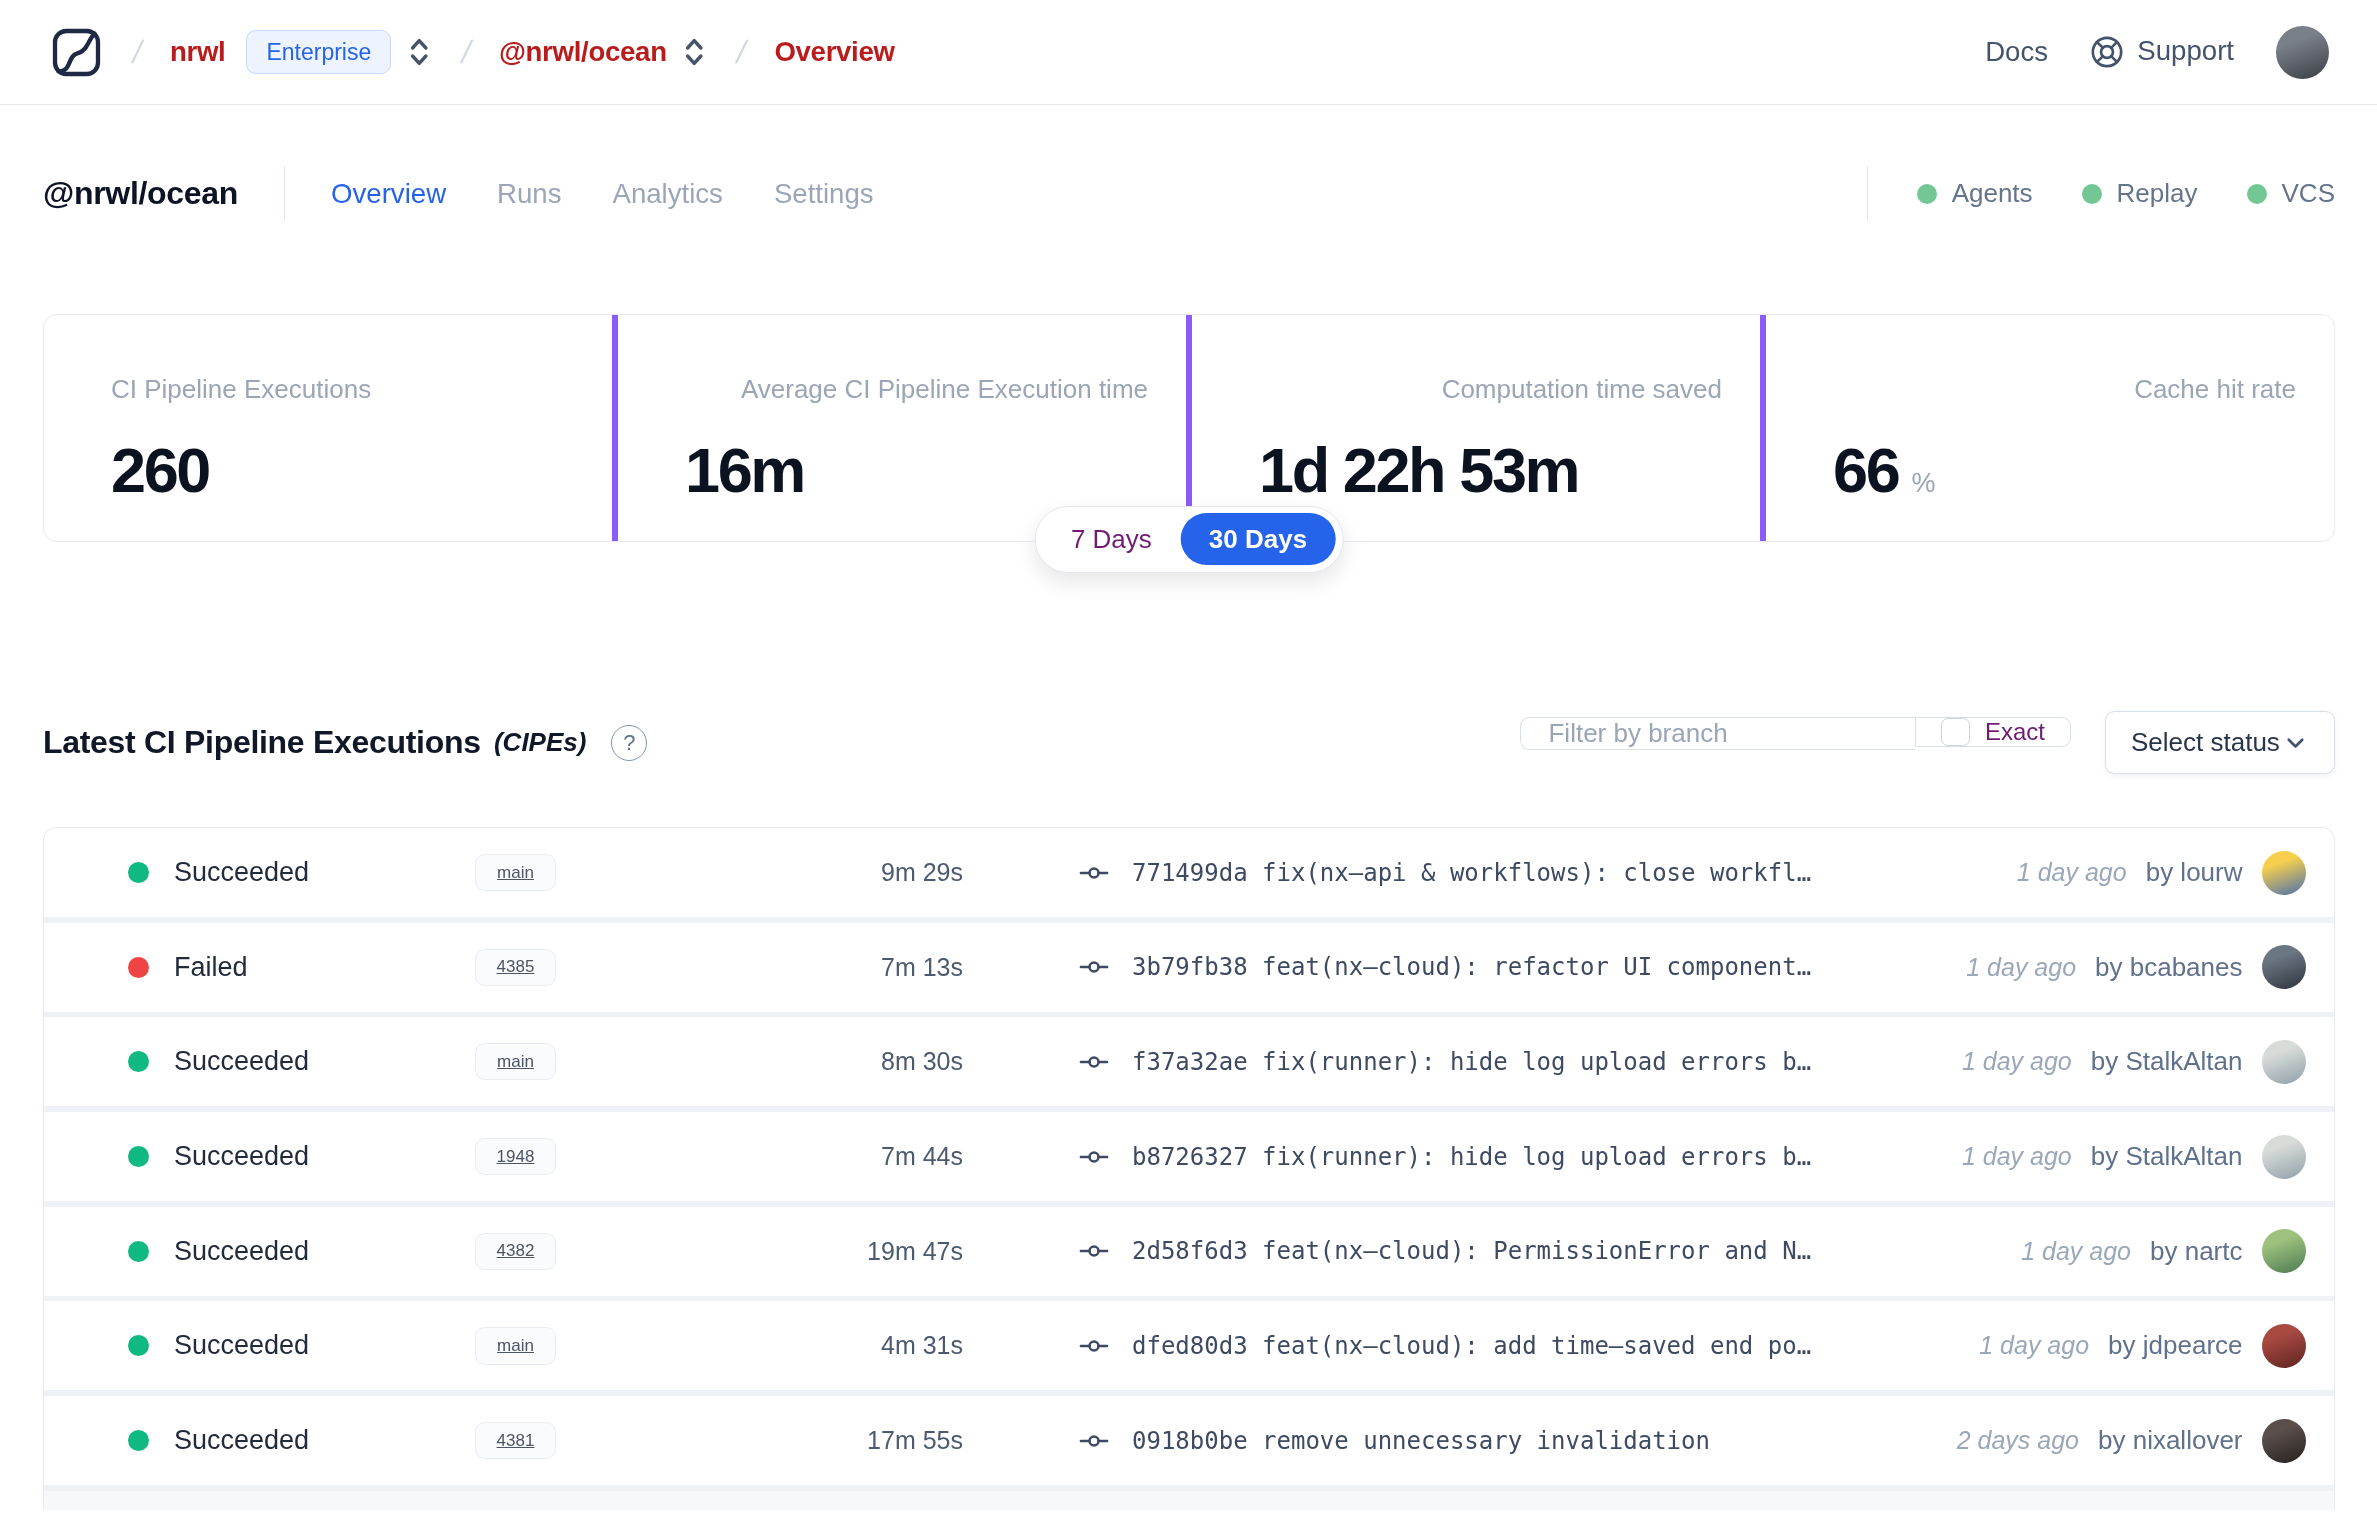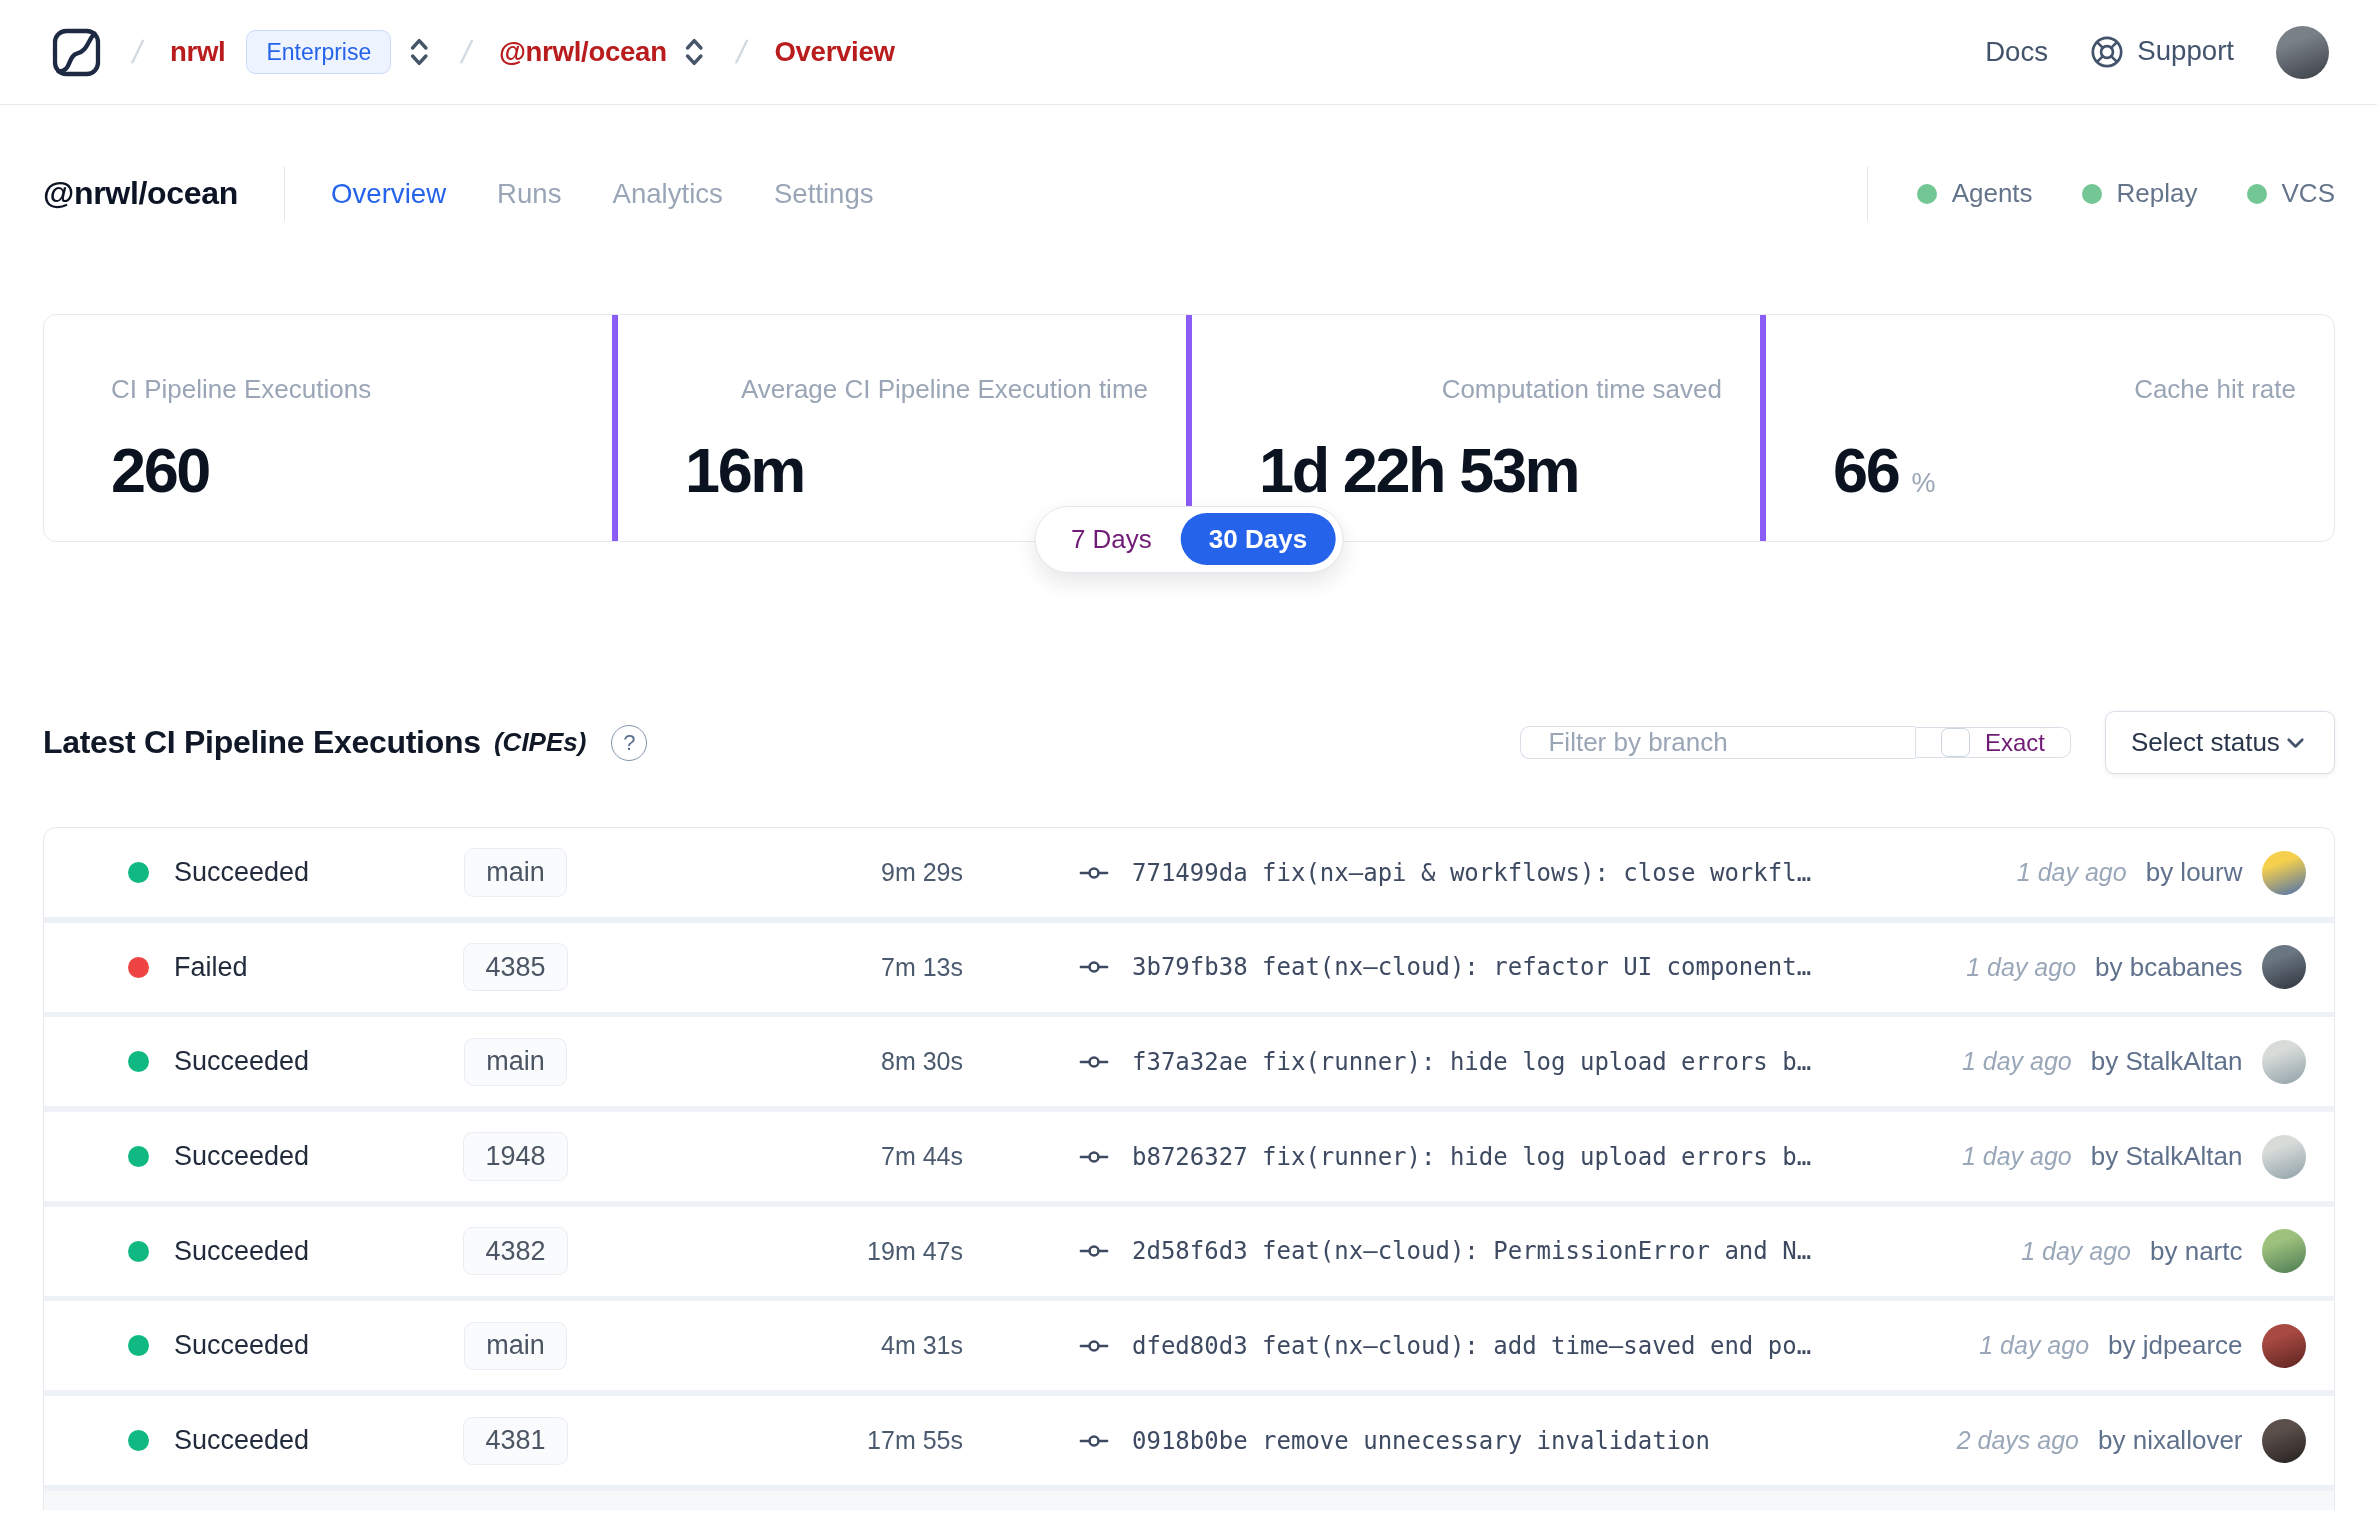--- a/index.html
+++ b/index.html
@@ -51,43 +51,43 @@
   .range-opt.selected { background:#2563eb; color:#fff; font-weight:700; }
 
   
   .section-row { display:flex; align-items:center; margin-top:169px; }
   .section-title-group { display:flex; align-items:center; }
   .section-title { font-size:32px; font-weight:700; color:#101828; letter-spacing:-0.3px; }
   .section-subtitle { font-size:26px; font-style:italic; font-weight:600; color:#101828; margin-left:13.3px; }
   .help-icon { width:36px; height:36px; border-radius:50%; border:1.9px solid #8193ad; color:#5b6f8e;
     font-size:22px; display:flex; align-items:center; justify-content:center; margin-left:25px; cursor:pointer; }
   .section-filters { margin-left:auto; display:flex; align-items:center; }
-  .branch-filter { display:flex; align-items:center; height:52px; }
+  .branch-filter { display:flex; align-items:flex-start; height:52px; }
   .branch-input { width:395px; border:1px solid #d9dfe7; border-right:none; border-radius:9.5px 0 0 9.5px;
     font-size:26px; padding:0 27px; color:#111827; outline:none; font-family:"Liberation Sans", sans-serif; }
   .branch-input::placeholder { color:#9aa5b6; }
   .exact-seg { display:flex; align-items:center; gap:15px; padding:0 25px; border:1px solid #d9dfe7;
     border-radius:0 9.5px 9.5px 0; cursor:pointer; }
   .checkbox { width:28.5px; height:28.5px; border:1.9px solid #ccd4de; border-radius:6.7px; background:#fff; cursor:pointer; }
   .exact-label { font-size:24px; color:#701a75; }
   .status-select { margin-left:34px; width:230px; height:63px; border:1px solid #d9dfe7; border-radius:9.5px;
     background:#fff; display:flex; align-items:center; justify-content:space-between; padding:0 25px;
     box-shadow:0 1.9px 4.8px rgba(15,23,42,.06); cursor:pointer; }
   .status-select-label { font-size:26px; font-weight:500; color:#28354a; }
 
   
   .table { margin-top:53px; border:1px solid #e6e9ee; border-bottom:none; border-radius:13.3px 13.3px 0 0; overflow:hidden; background:#eef1f5; }
   .row { height:89px; background:#fff; display:flex; align-items:center; padding:0 28.5px 0 84px; cursor:pointer; }
   .row + .row { margin-top:5.7px; }
   .cell-status { width:278px; display:flex; align-items:center; gap:25px; flex:none; }
   .status-dot { width:21px; height:21px; border-radius:50%; flex:none; }
   .status-text { font-size:27px; font-weight:500; color:#222b3c; }
   .cell-branch { width:219px; flex:none; display:flex; justify-content:center; }
-  .branch-badge { font-size:27px; color:#4b5563; background:#fafbfd; border:1px solid #e9edf3;
-    border-radius:9.5px; padding:7.6px 21px; white-space:nowrap; }
+  .branch-badge { font-size:17px; color:#4b5563; background:#fafbfd; border:1px solid #e9edf3;
+    border-radius:9.5px; padding:7.6px 21px; white-space:nowrap;text-decoration:underline; }
   .cell-duration { width:338px; flex:none; text-align:right; font-size:25px; color:#4b5a6e; }
   .cell-commit { flex:1; display:flex; align-items:center; gap:23px; margin-left:116px; min-width:0; }
   .commit-icon { flex:none; display:flex; }
   .commit-text { font-family:"DejaVu Sans Mono", monospace; font-size:24px; color:#3d4a61;
     white-space:nowrap; overflow:hidden; }
   .cell-meta { flex:none; display:flex; align-items:center; gap:19px; margin-left:28.5px; }
   .time-ago { font-size:25px; font-style:italic; color:#9aa7b8; }
   .author { font-size:26px; color:#5f718c; }
   .avatar.size-sm { width:44px; height:44px; flex:none; }
   .next-row-sliver { height:19px; background:#f6f8fa; margin-top:5.7px; }

